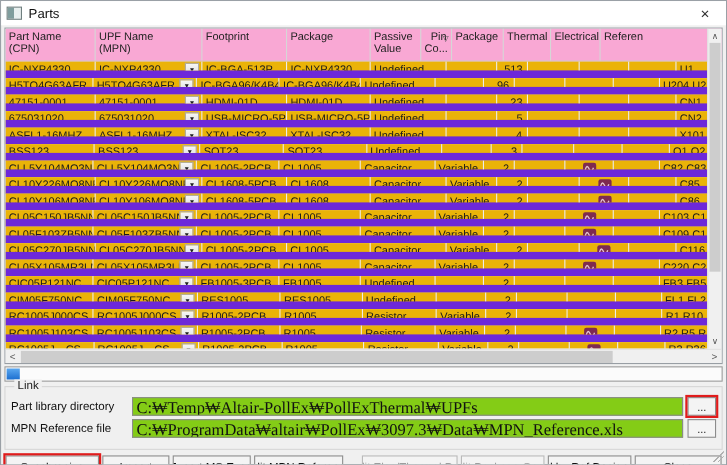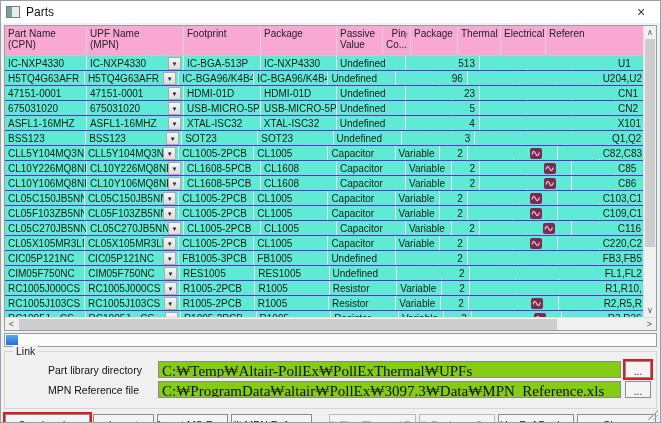--- a/index.html
+++ b/index.html
@@ -10,21 +10,21 @@
   .app-icon{width:14px;height:12px;border:1px solid #6f7f7f;background:linear-gradient(90deg,#7f9d9d 0 45%,#e8efef 45% 100%);margin-right:6px;flex:0 0 auto;}
   .title-text{font-size:12px;color:#111;flex:1 1 auto;}
   .close-btn{width:28px;height:18px;display:flex;align-items:center;justify-content:center;font-size:14px;color:#333;cursor:pointer;}
   
   .content{padding:2px 3px 0 3px;}
   
   .grid{position:relative;height:306px;border:1px solid #989ea4;background:#fff;overflow:hidden;}
   .header-row{display:flex;height:30px;background:#f9a8d4;border-bottom:1px solid #c9c9c9;padding-right:13px;}
   .hcell{font-size:10px;line-height:11px;color:#222;padding:2px 2px 0 3px;border-right:1px solid #d6d6d6;white-space:pre-line;overflow:hidden;position:relative;}
   .rows .cell{font-size:10px;line-height:13px;color:#1a1a1a;padding:1px 2px 0 3px;border-right:1px solid #ececec;white-space:nowrap;overflow:hidden;}
-  .row{display:flex;height:15px;border-bottom:1px solid #6d28d9;background:#5eead4;align-items:flex-end;}
+  .row{display:flex;height:15px;border-bottom:7px solid #6d28d9;background:#eab308;}
   .clipped{height:6px;overflow:hidden;}
   .c-part{width:82px;}
   .c-upf{width:97px;display:flex;align-items:stretch;}
   .c-upf .upf-text{flex:1 1 auto;overflow:hidden;white-space:nowrap;}
   .c-fp{width:77px;}
   .c-pkg{width:76px;}
   .c-fn{width:69px;}
   .c-pv{width:46px;}
   .c-pin{width:28px;text-align:right;padding-right:4px !important;}
   .c-pkg2{width:47px;}
@@ -43,21 +43,21 @@
   .hsb{position:absolute;left:0;right:0;bottom:0;height:13px;background:#f0f0f0;border-top:1px solid #e0e0e0;display:flex;align-items:center;}
   .hsb .arr{width:13px;height:13px;display:flex;align-items:center;justify-content:center;font-size:9px;color:#555;cursor:pointer;flex:0 0 auto;}
   .hsb .thumb{width:538px;height:11px;background:#cdcdcd;margin-left:1px;cursor:pointer;flex:0 0 auto;}
   .hsb .track{flex:1 1 auto;}
   
   .progress{height:14px;margin-top:2px;border:1px solid #9a9a9a;background:#fbfbfb;position:relative;}
   .progress .chunk{position:absolute;left:1px;top:1px;bottom:1px;width:12px;background:linear-gradient(#5aa7f0,#1d6fd0);}
   
   .linkbox{margin-top:4px;border:1px solid #d6d6d6;position:relative;padding:8px 5px 8px 5px;}
   .linkbox .legend{position:absolute;top:-7px;left:8px;background:#f0f0f0;padding:0 3px;font-size:10.5px;color:#222;}
-  .lrow{display:flex;align-items:center;height:19px;margin-bottom:1px;margin-left:38px;}
+  .lrow{display:flex;align-items:center;height:19px;margin-bottom:1px;}
   .lrow .llabel{width:110px;font-size:10.5px;color:#111;flex:0 0 auto;}
   .lrow .lfield{flex:1 1 auto;height:17px;background:#84cc16;border:1px solid #8a8a8a;font-size:15px;color:#111;padding:1px 3px 0 3px;white-space:nowrap;overflow:hidden;font-family:Liberation Serif, serif;}
   .lrow .browse{flex:0 0 auto;width:26px;height:17px;margin-left:4px;background:#f4f4f4;border:1px solid #8c8c8c;font-size:10px;color:#222;display:flex;align-items:flex-end;justify-content:center;padding-bottom:3px;cursor:pointer;line-height:4px;}
   
   .btnrow{display:flex;gap:3px;margin-top:5px;padding:0 1px;height:21px;}
   .btn{height:21px;background:#f4f4f4;border:1px solid #8c8c8c;font-size:10.5px;color:#111;display:flex;align-items:center;justify-content:center;cursor:pointer;min-width:0;overflow:hidden;white-space:nowrap;font-family:"Liberation Sans",sans-serif;}
   .btn.disabled{color:#9d9d9d;border-color:#b9b9b9;cursor:default;}
   .spacer{flex:0 6 28px;}
   .annotated{outline:2px solid #e01b1b;outline-offset:0px;}
   

